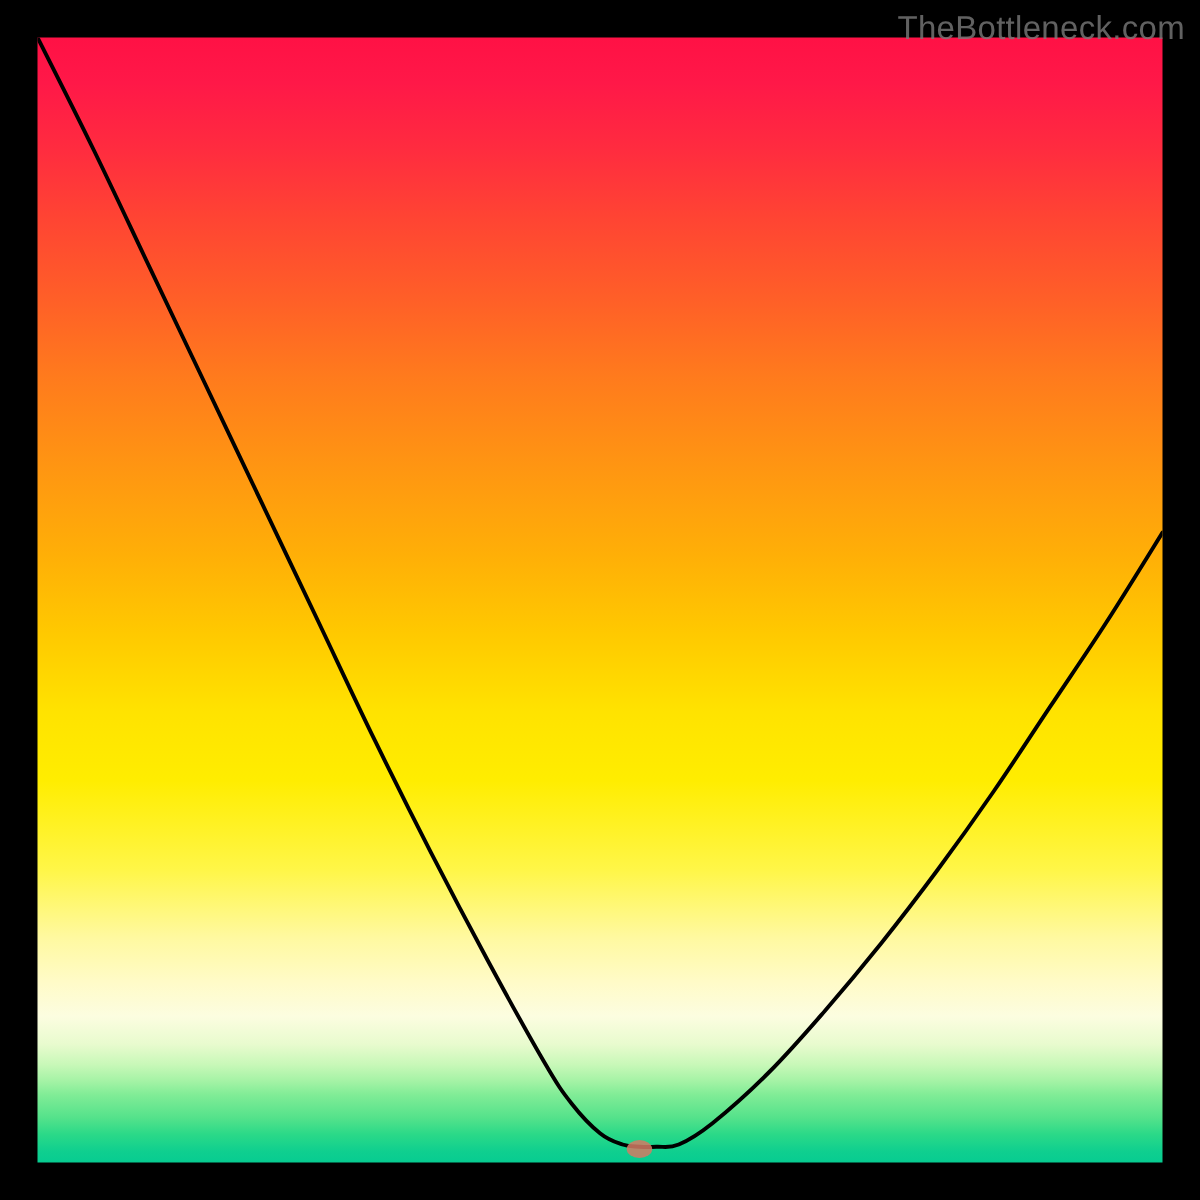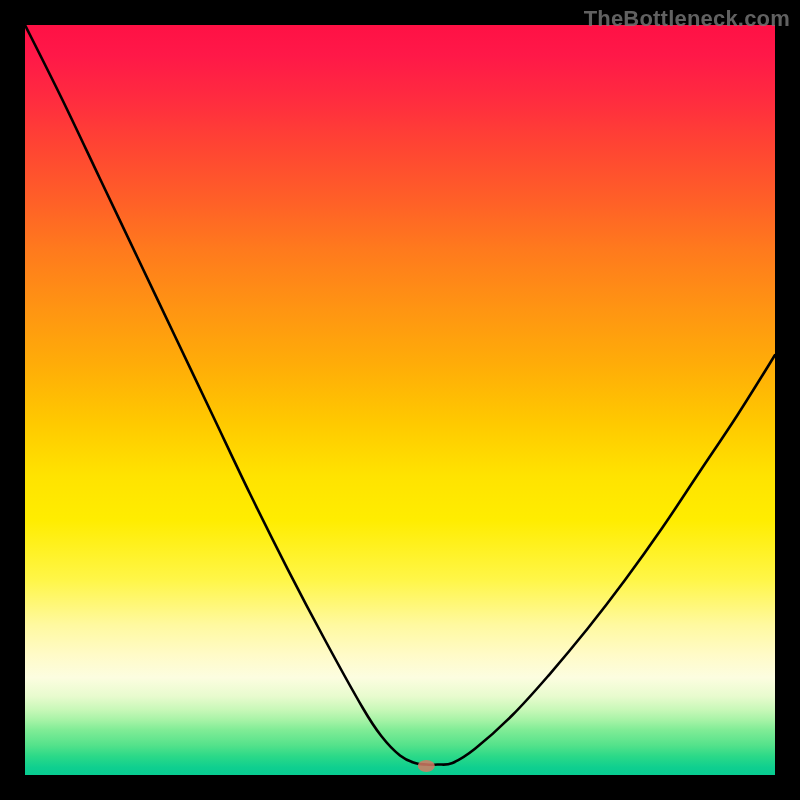--- a/index.html
+++ b/index.html
@@ -16,21 +16,21 @@
     width: 800px;
     height: 800px;
     background: #000;
   }
   .watermark {
     position: absolute;
     top: 6px;
     right: 10px;
     color: #7a7a7a;
     opacity: 0.8;
-    font-weight: bold;
+    font-weight: normal;
     font-size: 22px;
     letter-spacing: 0.2px;
     z-index: 50;
   }
   .plot {
     position: absolute;
     left: 25px;
     top: 25px;
     width: 750px;
     height: 750px;

